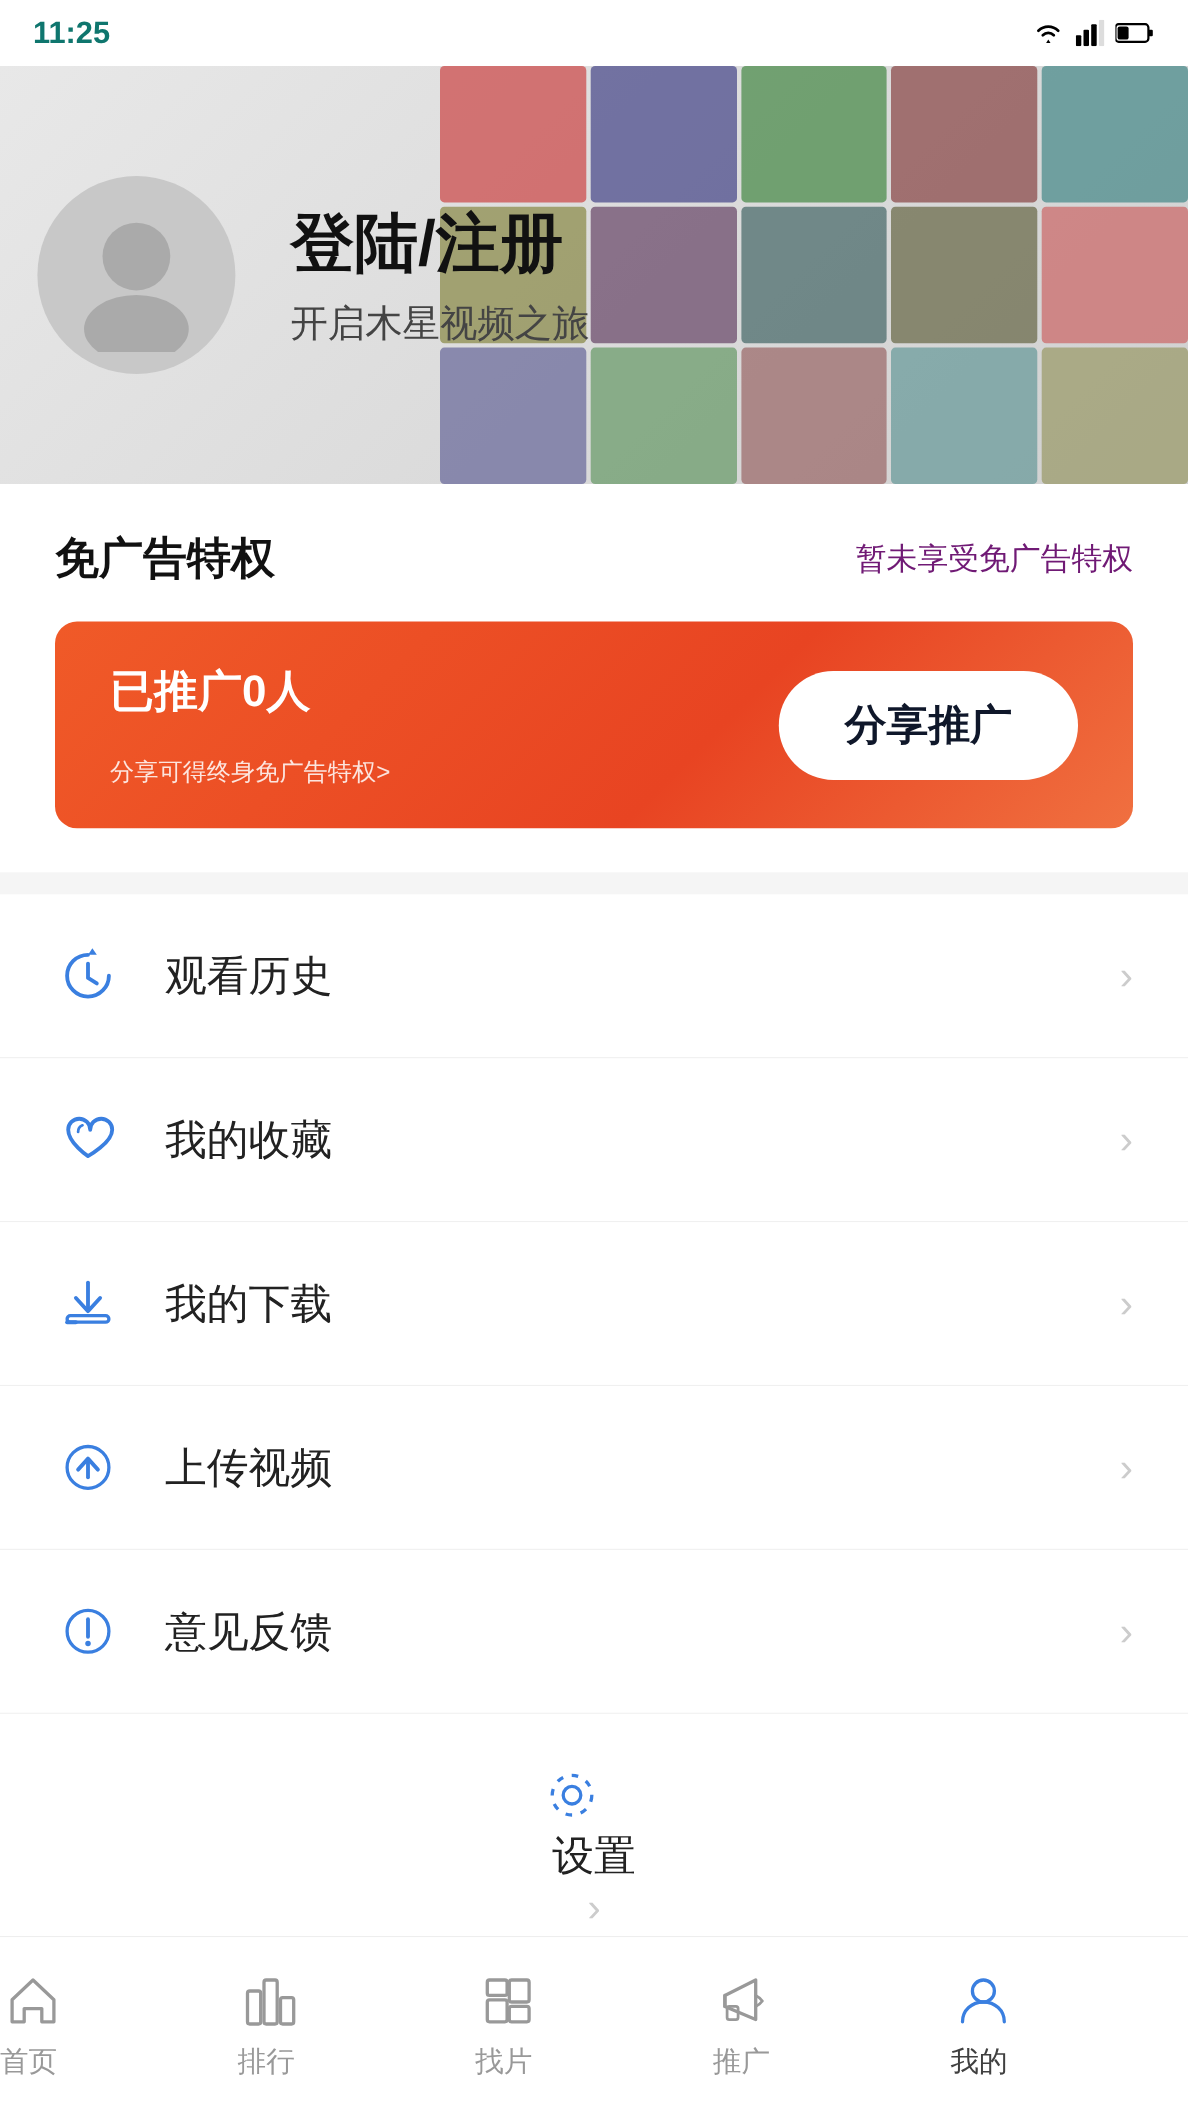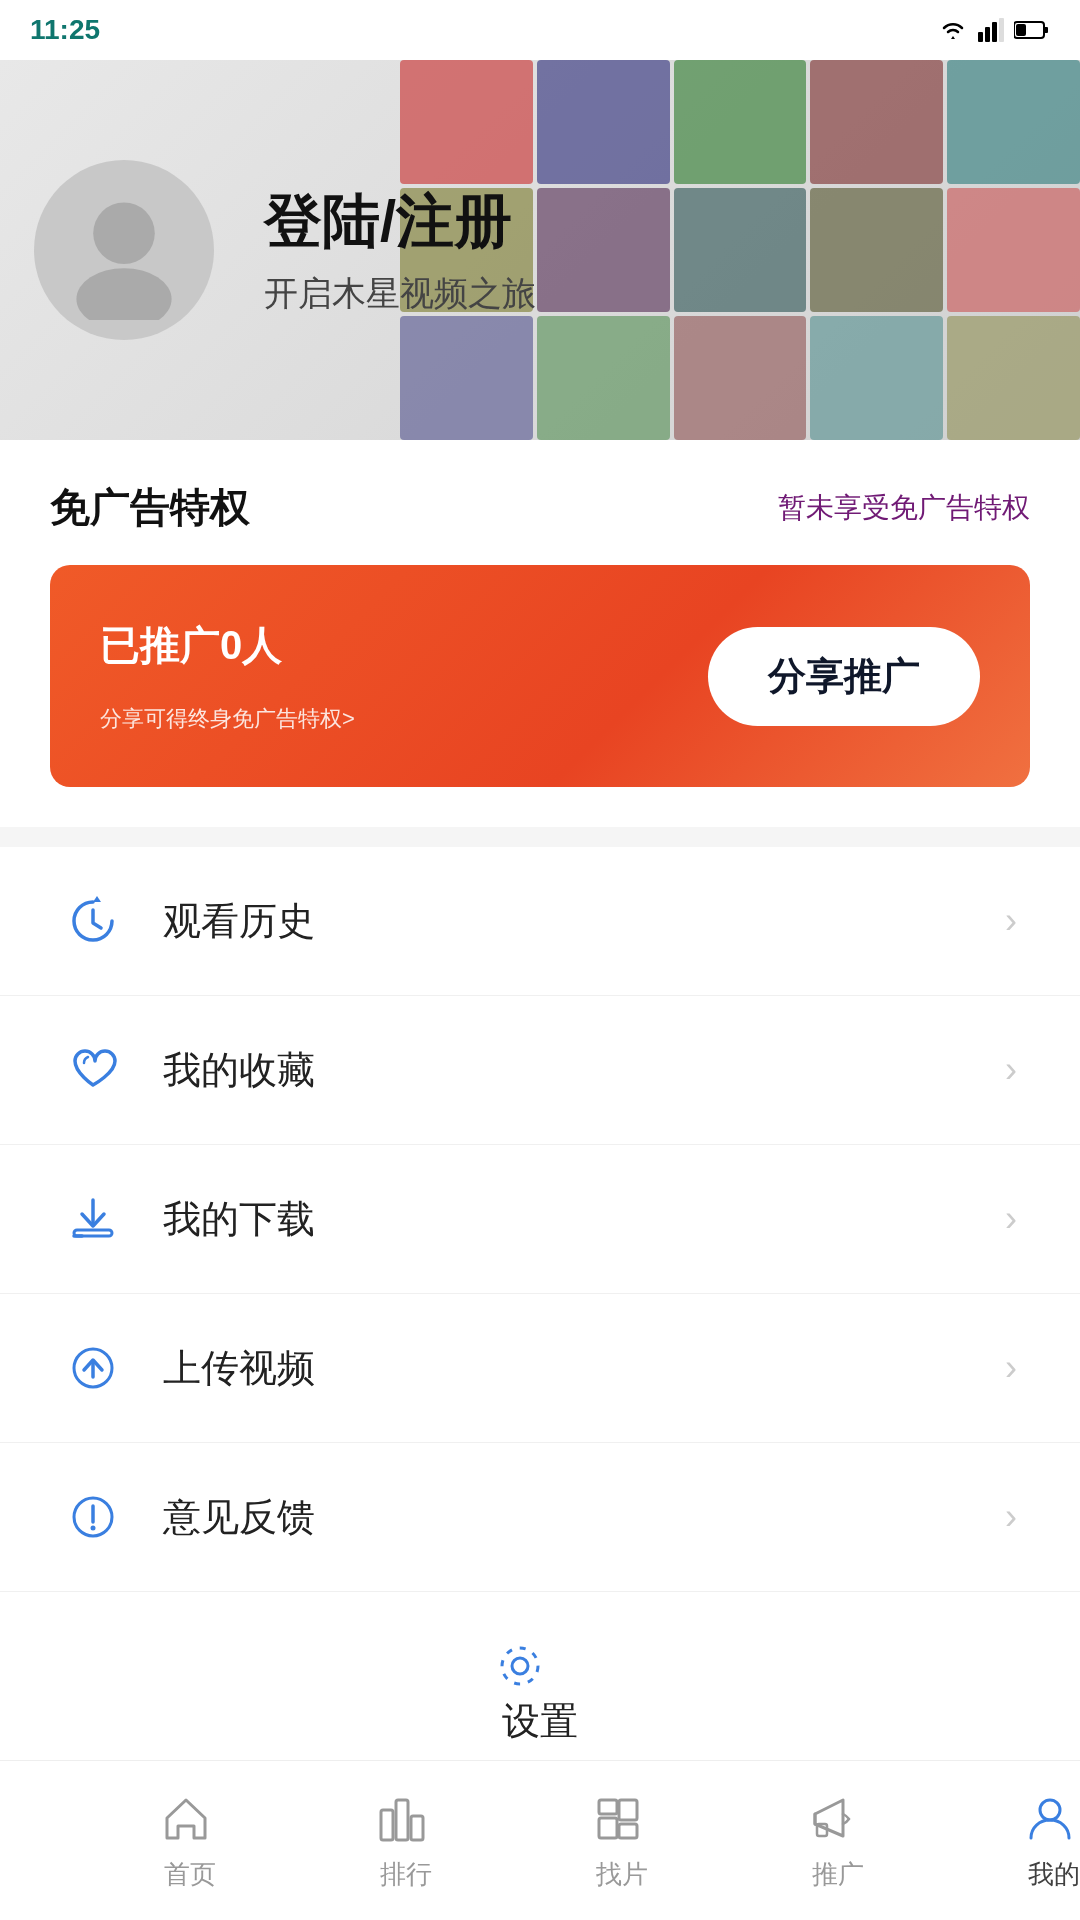--- a/index.html
+++ b/index.html
@@ -148,21 +148,21 @@
     }
 
     .privilege-status {
       font-size: 28px;
       color: #701a75;
     }
 
     .privilege-banner {
       background: linear-gradient(135deg, #f05a28 0%, #e84422 60%, #f07040 100%);
       border-radius: 20px;
-      padding: 53px 50px;
+      padding: 36px 50px;
       display: flex;
       justify-content: space-between;
       align-items: center;
       position: relative;
       overflow: hidden;
     }
 
     .banner-left {
       display: flex;
       flex-direction: column;
@@ -194,21 +194,21 @@
 
     
     .menu-section {
       background: white;
       margin-top: 20px;
     }
 
     .menu-item {
       display: flex;
       align-items: center;
-      padding: 44px 63px;
+      padding: 44px 50px;
       border-bottom: 1px solid #f0f0f0;
       cursor: pointer;
       position: relative;
     }
 
     .menu-item:last-child {
       border-bottom: none;
       flex-direction: column;
     }
 
@@ -248,21 +248,21 @@
       background: white;
       border-top: 1px solid #eee;
       display: flex;
       align-items: center;
       justify-content: space-around;
     }
 
     .nav-item {
       display: flex;
       flex-direction: column;
-      align-items: flex-end;
+      align-items: flex-start;
       justify-content: center;
       flex: 1;
       height: 100%;
       cursor: pointer;
     }
 
     .nav-icon {
       width: 60px;
       height: 60px;
       display: flex;

